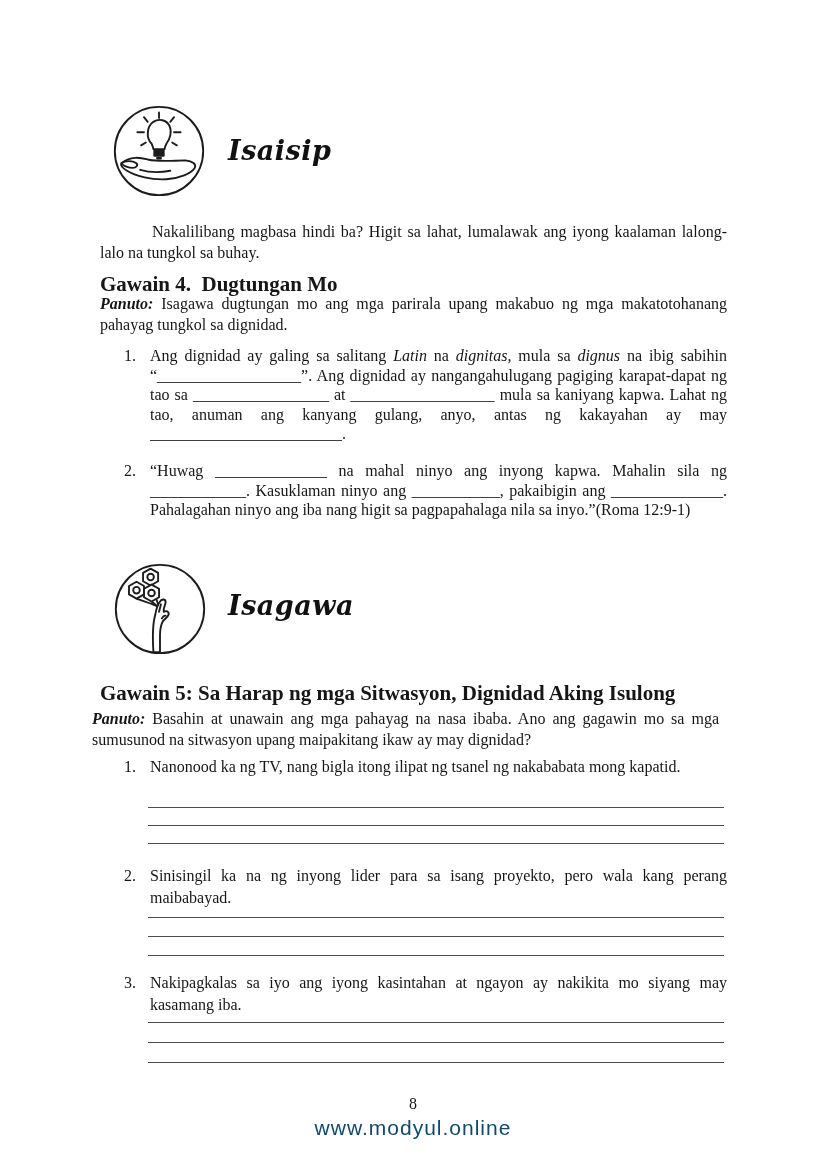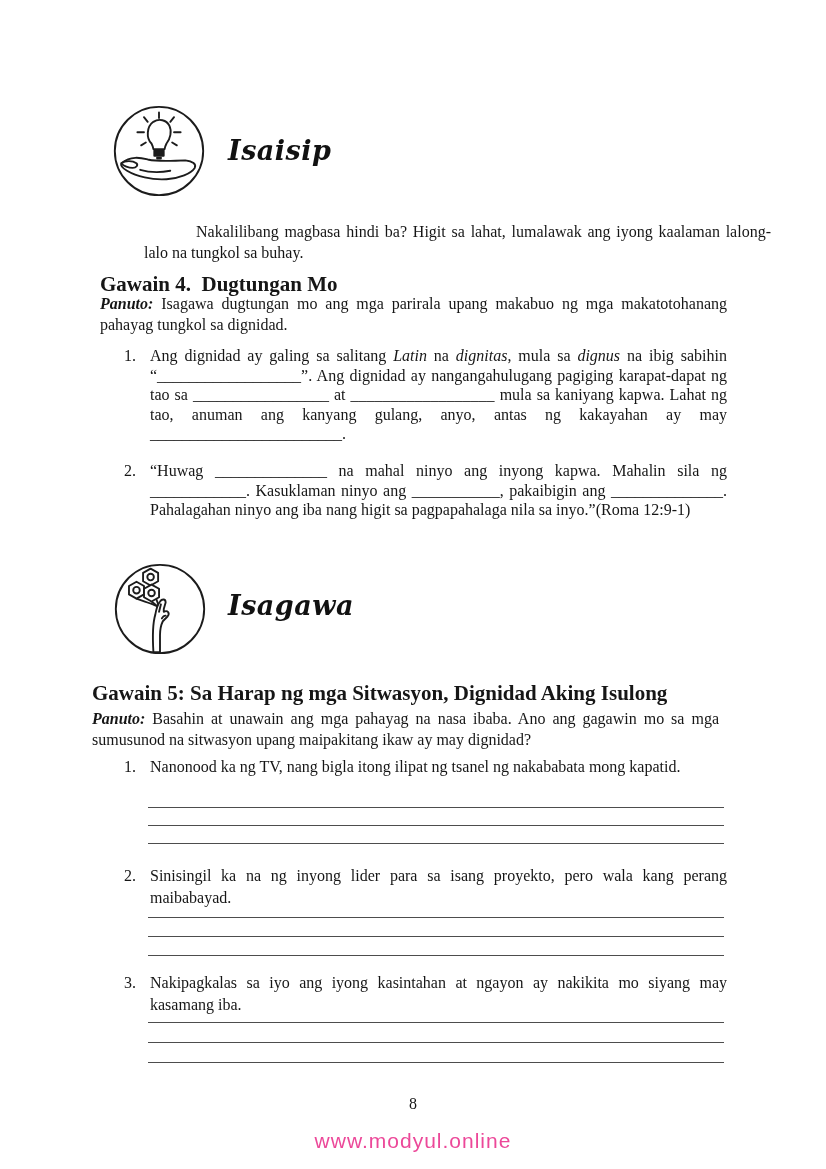--- a/index.html
+++ b/index.html
@@ -17,38 +17,37 @@
   .abs { position: absolute; }
   .module-heading {
     font-family: "DejaVu Serif", serif;
     font-style: italic;
     font-weight: bold;
     font-size: 27px;
     letter-spacing: 0.5px;
     color: #111;
   }
   .para { text-align: justify; line-height: 21px; }
-  .indent { text-indent: 52px; margin-left: 44px; }
+  .indent { text-indent: 52px; }
   .b { font-weight: bold; font-style: italic; }
   .section-title { font-weight: bold; font-size: 21px; white-space: pre; }
   .list-item { display: flex; }
   .num { flex: 0 0 26px; }
   .itext { flex: 1; text-align: justify; }
   .g4 { line-height: 19.5px; }
   .g5 { line-height: 21.5px; }
   .ans-line { border-bottom: 1px solid #4d4d4d; }
   .page-number { width: 826px; text-align: center; font-size: 16px; color: #161616; }
   .watermark {
     width: 826px;
     text-align: center;
     font-family: "Liberation Sans", sans-serif;
     font-size: 21px;
     letter-spacing: 1px;
-    color: #ec4899;
-    margin-top: 13px;
+    color: #0c4a6e;
   }
   svg .ln { fill: none; stroke: #1c1c1c; stroke-width: 2; stroke-linecap: round; stroke-linejoin: round; }
   svg .fillw { fill: #ffffff; }
   svg .filld { fill: #1c1c1c; stroke: none; }
 </style>
 </head>
 <body>
 
 <div class="page">
 
@@ -102,21 +101,21 @@
       <polygon class="ln fillw" points="41,24 49,28.5 49,37.5 41,42 33,37.5 33,28.5"></polygon>
       <circle class="ln fillw" cx="41" cy="33" r="3.5"></circle>
     </g>
     <path class="ln fillw" d="M43 96 C 42 80, 42 66, 45 56 C 46 50, 47 46, 50 42 C 52 39, 56 39, 56 43 L 54 50 L 54 53 C 58 51, 61 54, 58 58 L 53 63 C 51 67, 50 72, 50 78 C 50 85, 50 91, 50 96 Z"></path>
     <path class="ln" d="M49 53 L 51 45"></path>
     <path class="ln" d="M52 60 C 53 58, 55 57, 56 57"></path>
   </svg>
 
   <div class="abs module-heading" style="left:228px; top:590px;">Isagawa</div>
 
-  <div class="abs section-title" style="left:92px; top:681px;">Gawain 5: Sa Harap ng mga Sitwasyon, Dignidad Aking Isulong</div>
+  <div class="abs section-title" style="left:100px; top:681px;">Gawain 5: Sa Harap ng mga Sitwasyon, Dignidad Aking Isulong</div>
 
   <div class="abs para" style="left:92px; top:708px; width:627px;"><span class="b">Panuto:</span><span> Basahin at unawain ang mga pahayag na nasa ibaba. Ano ang gagawin mo sa mga sumusunod na sitwasyon upang maipakitang ikaw ay may dignidad?</span></div>
 
   <div class="abs list-item g5" style="left:124px; top:756px; width:603px;">
     <span class="num">1.</span>
     <span class="itext">Nanonood ka ng TV, nang bigla itong ilipat ng tsanel ng nakababata mong kapatid.</span>
   </div>
   <div class="abs" style="left:148px; top:790px; width:576px;">
     <div class="ans-line" style="height:17px;"></div>
     <div class="ans-line" style="height:17px;"></div>

